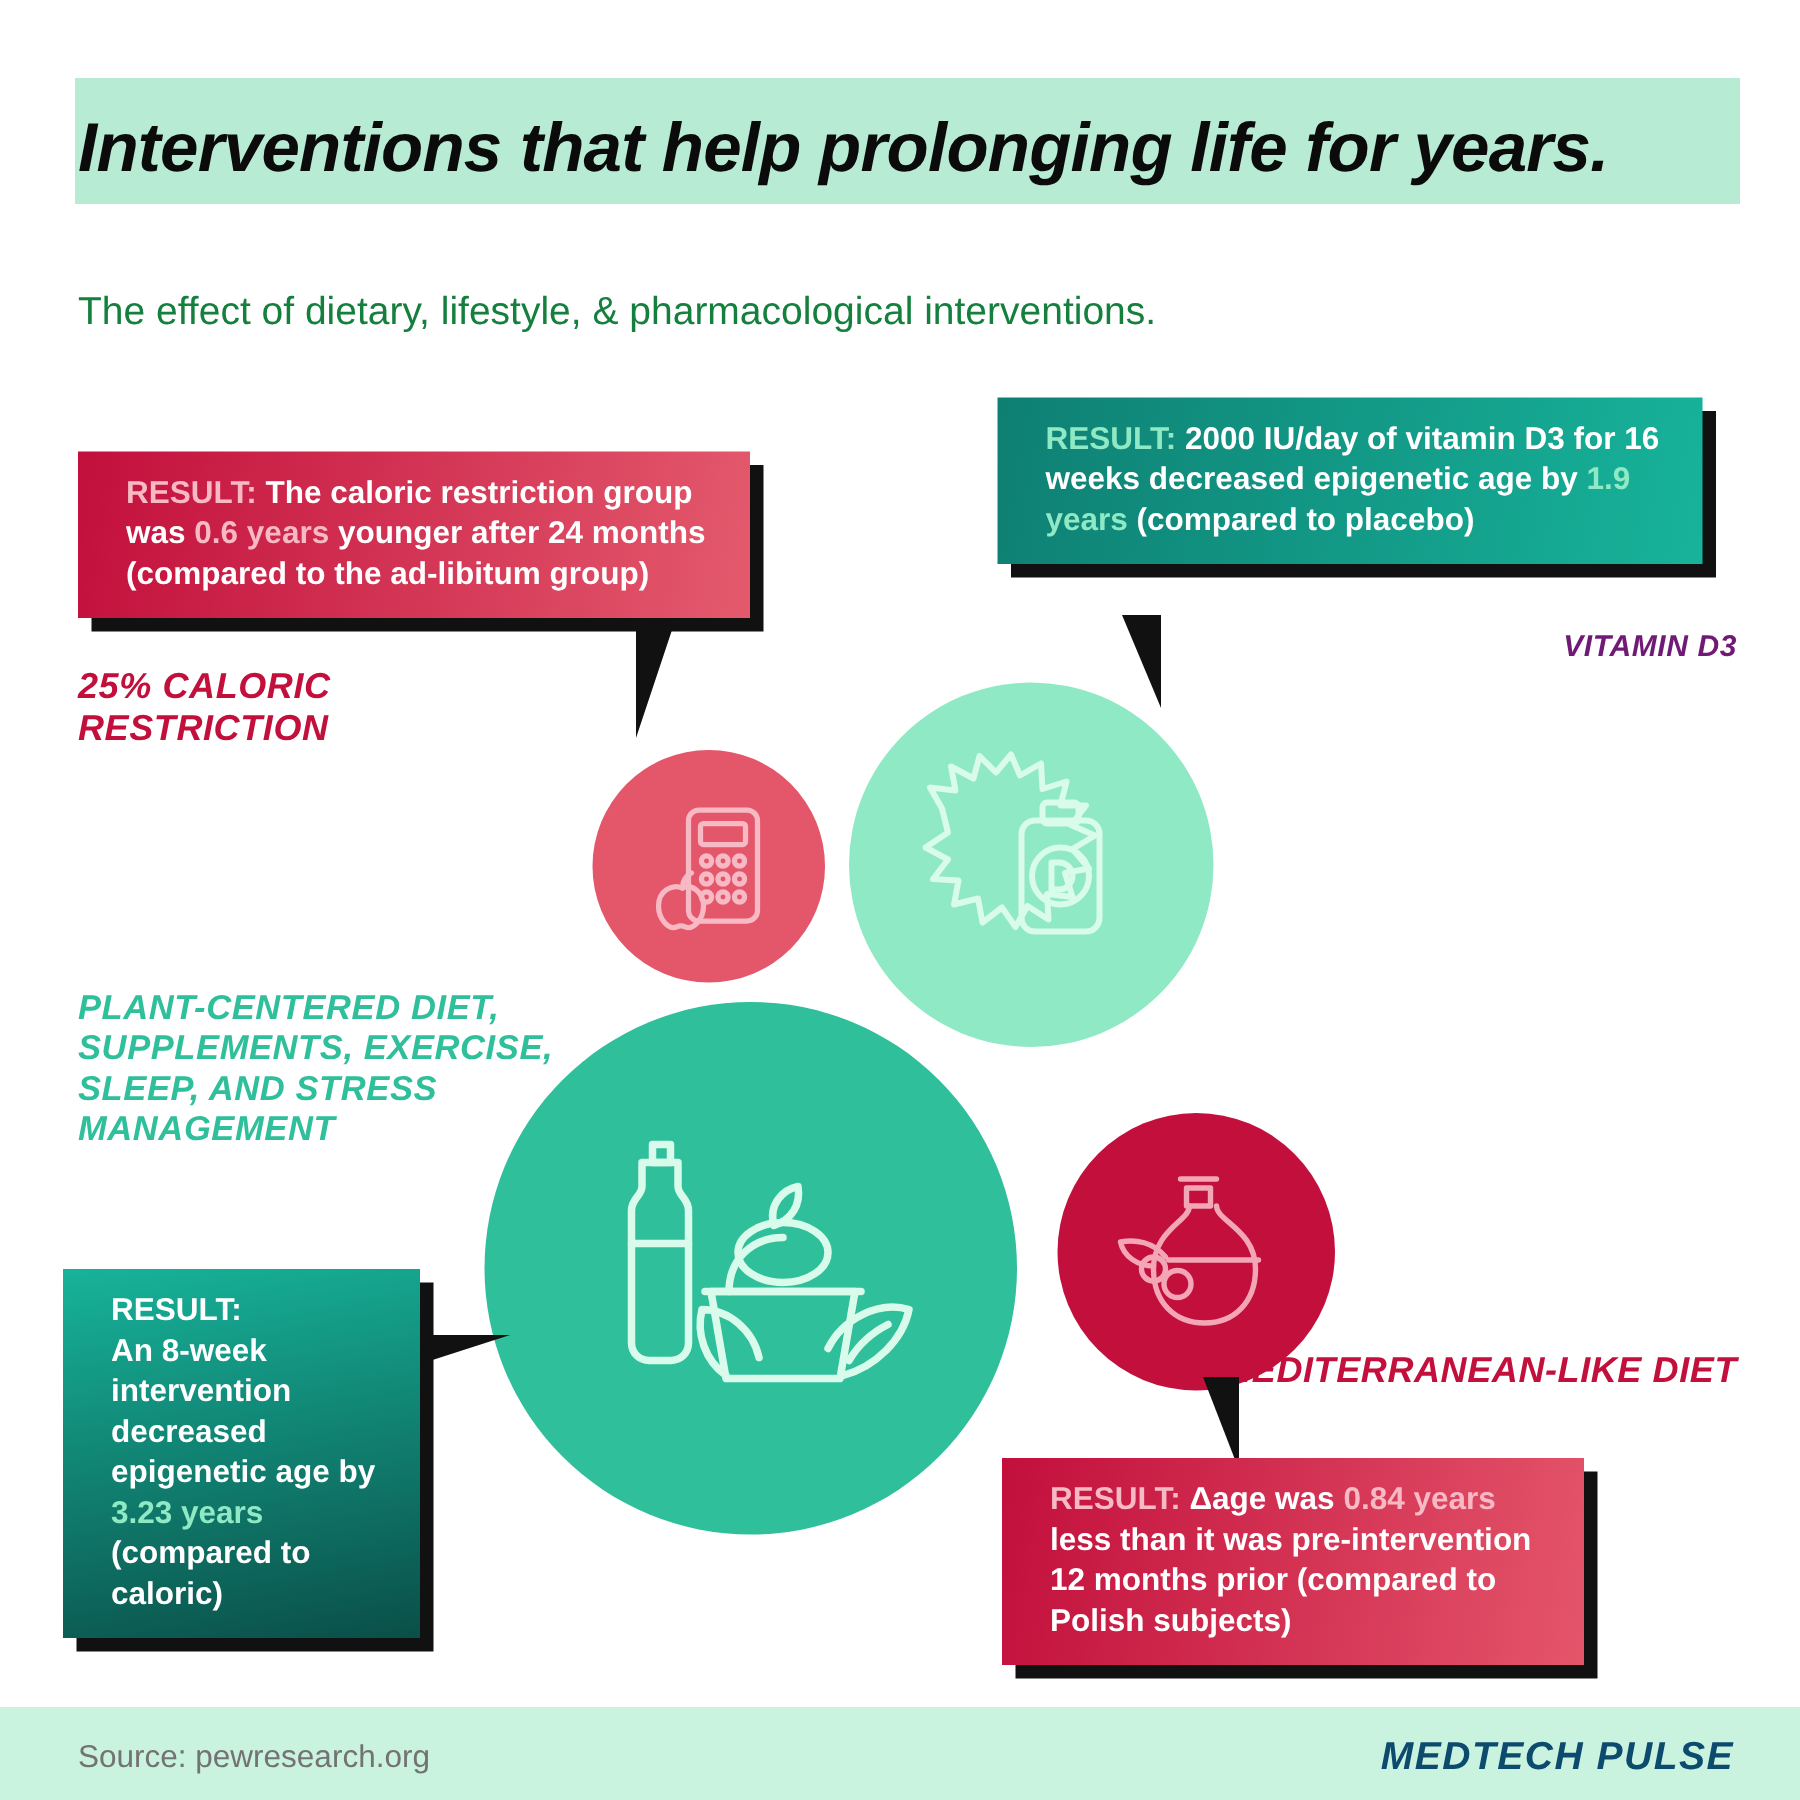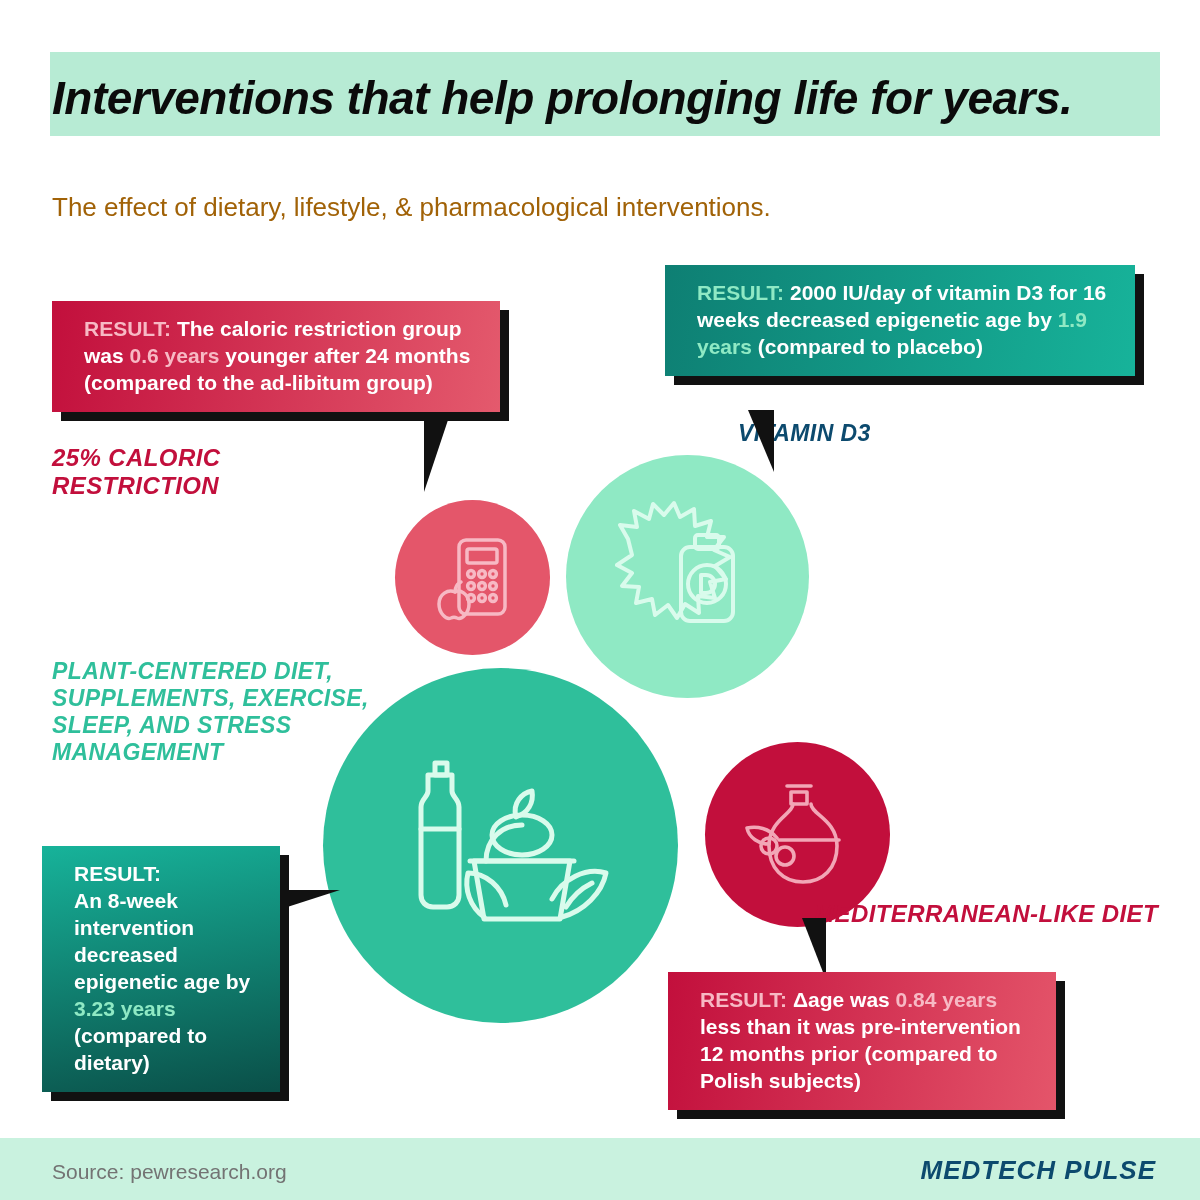--- a/index.html
+++ b/index.html
@@ -39,21 +39,21 @@
     font-weight: 800;
     font-style: italic;
     letter-spacing: -0.5px;
     color: #0b0b0b;
   }
   .subtitle {
     position: absolute;
     left: 52px;
     top: 192px;
     font-size: 26px;
-    color: #a16207;
+    color: #15803d;
     font-weight: 400;
   }
 
   
   .circle {
     position: absolute;
     border-radius: 50%;
     display: flex;
     align-items: center;
     justify-content: center;
@@ -89,22 +89,23 @@
   }
   .lbl-caloric {
     left: 52px; top: 444px;
     width: 300px;
     font-size: 24px;
     color: #c20f3c;
   }
   .lbl-vitd {
     right: 42px; top: 420px;
     width: 420px;
-    font-size: 23px;
-    color: #0c4a6e;
+    text-align: right;
+    font-size: 20px;
+    color: #701a75;
   }
   .lbl-plant {
     left: 52px; top: 658px;
     width: 330px;
     font-size: 23px;
     color: #2fbf9b;
   }
   .lbl-med {
     right: 42px; top: 900px;
     width: 400px;
@@ -339,21 +340,21 @@
       <span class="lead kw">RESULT:</span>
       <span>2000 IU/day of vitamin D3 for 16 weeks decreased epigenetic age by </span><span class="num">1.9 years</span><span> (compared to placebo)</span>
     </div>
   </div>
 
   <div class="callout co-plant">
     <div class="shadow"></div>
       <div class="fill"></div>
     <div class="txt">
       <div class="lead kw">RESULT:</div>
-      <span>An 8-week intervention decreased epigenetic age by </span><span class="num">3.23 years</span><span> (compared to dietary)</span>
+      <span>An 8-week intervention decreased epigenetic age by </span><span class="num">3.23 years</span><span> (compared to caloric)</span>
     </div>
   </div>
 
   <div class="callout co-med">
     <div class="shadow"></div>
       <div class="fill"></div>
     <div class="txt">
       <span class="lead kw">RESULT:</span>
       <span>Δage was </span><span class="num">0.84 years</span><span> less than it was pre-intervention 12 months prior (compared to Polish subjects)</span>
     </div>

